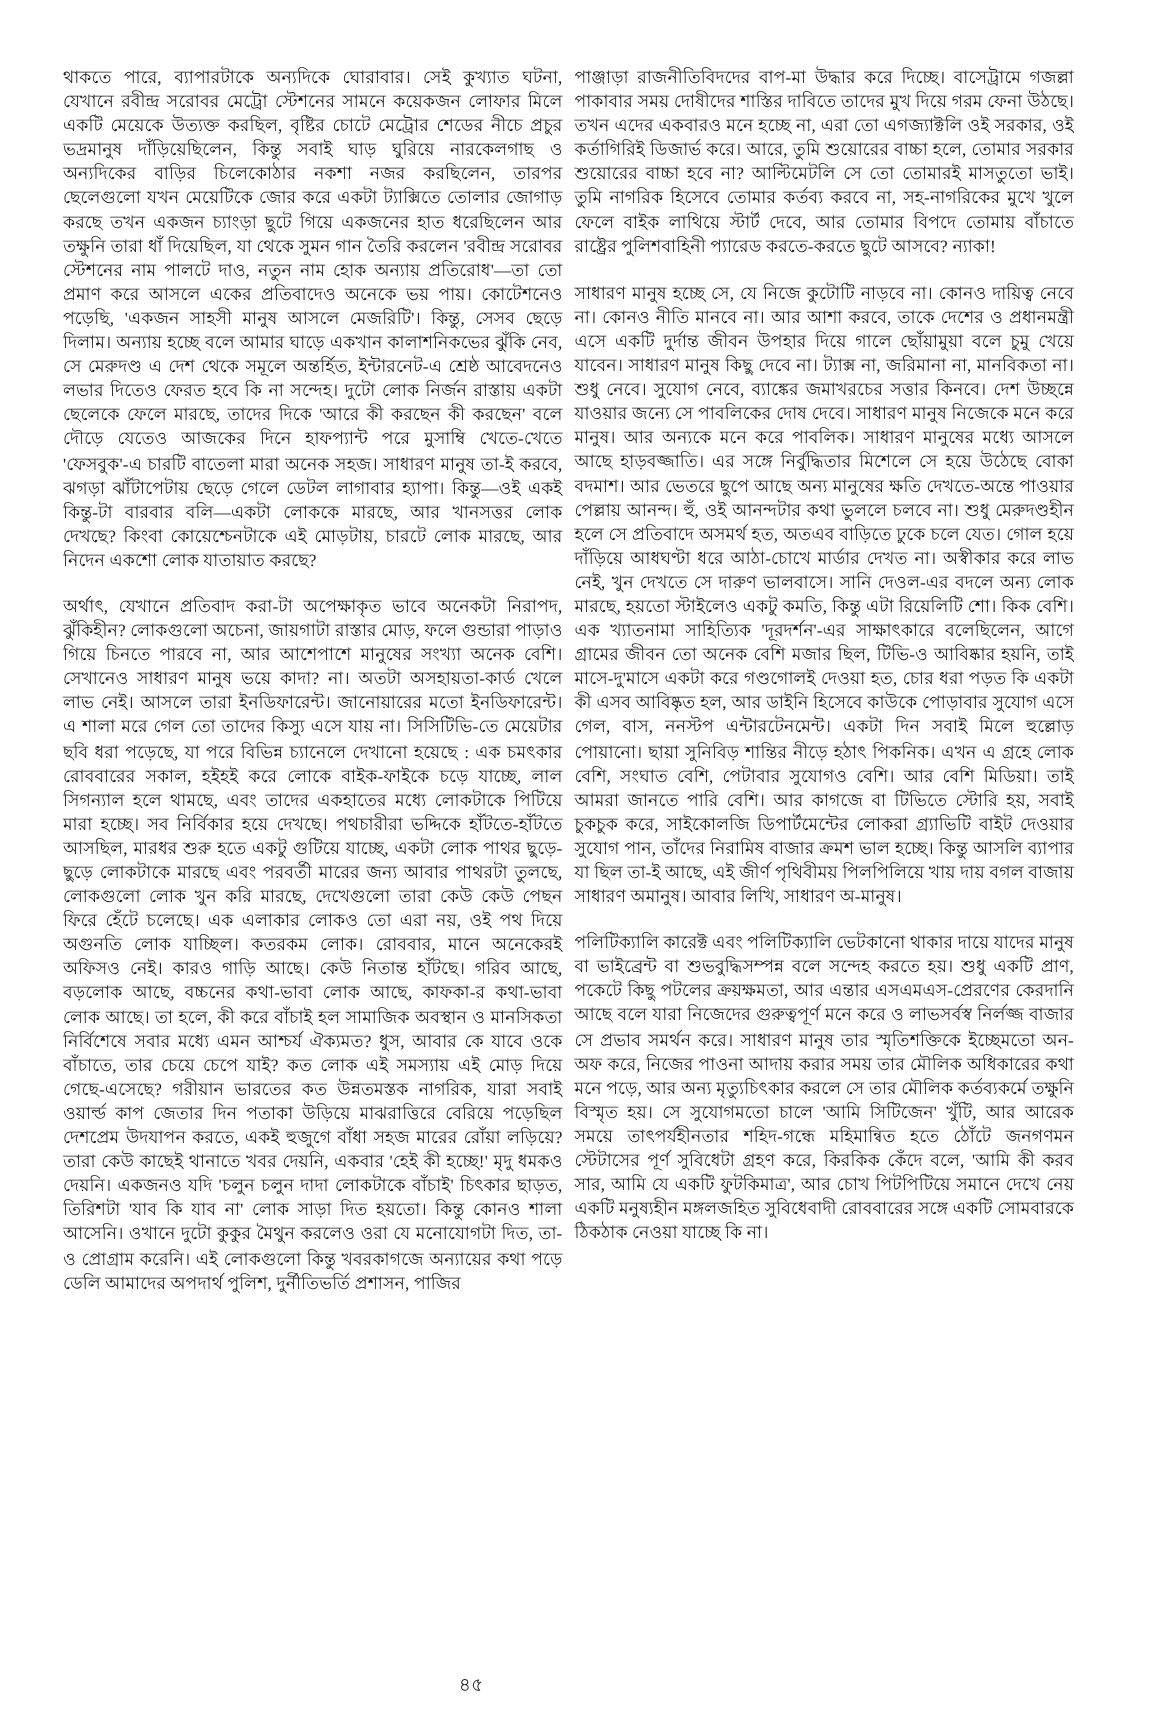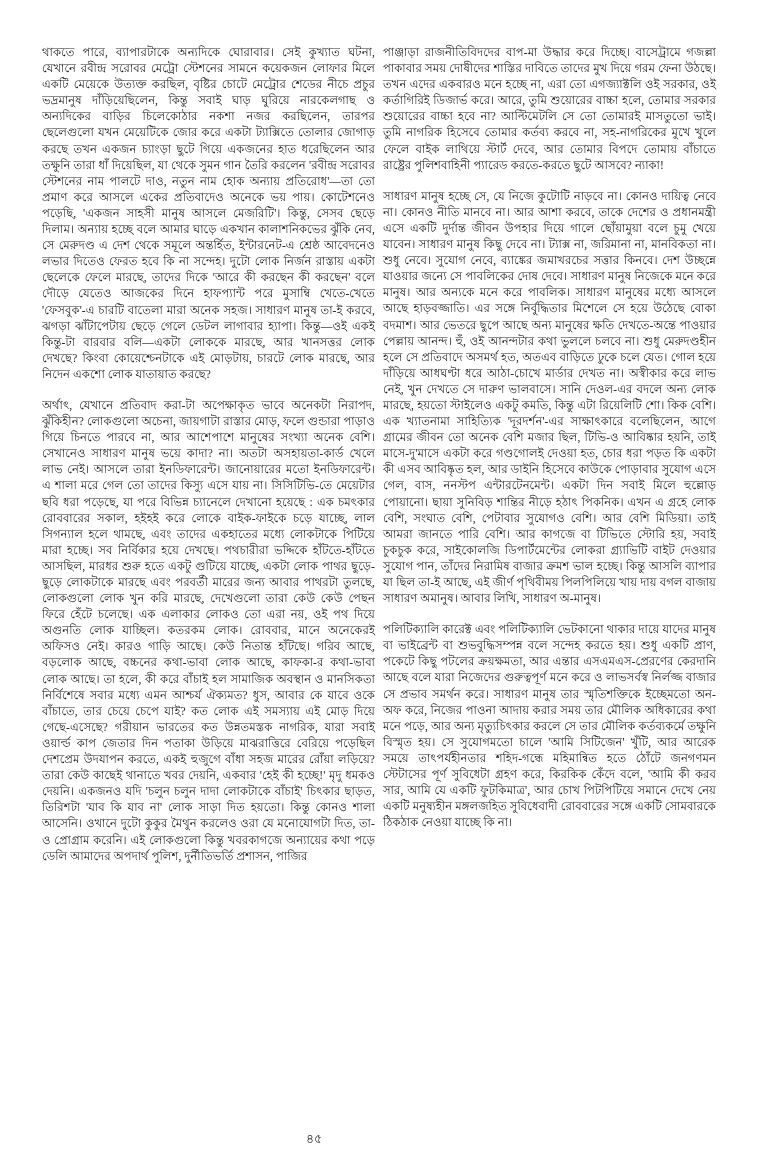--- a/index.html
+++ b/index.html
@@ -37,21 +37,21 @@
     font-size: 11.5px;
     line-height: 16.1px;
     text-align: justify;
     letter-spacing: 0.1px;
   }
   .para-gap {
     margin-top: 0;
   }
   .page-number {
     position: absolute;
-    bottom: 4px;
+    bottom: 20px;
     left: 0;
     width: 628px;
     text-align: center;
     font-size: 12.5px;
     color: #1c1c1c;
   }
 </style>
 </head>
 <body>
 

